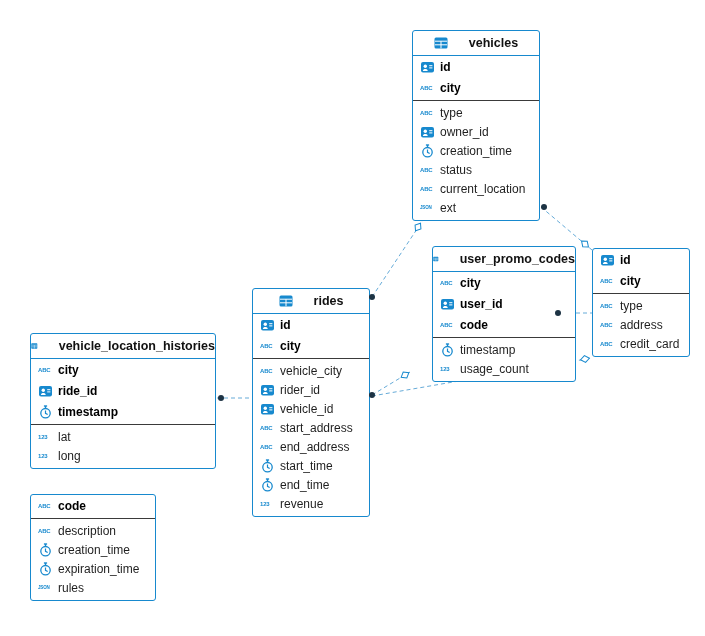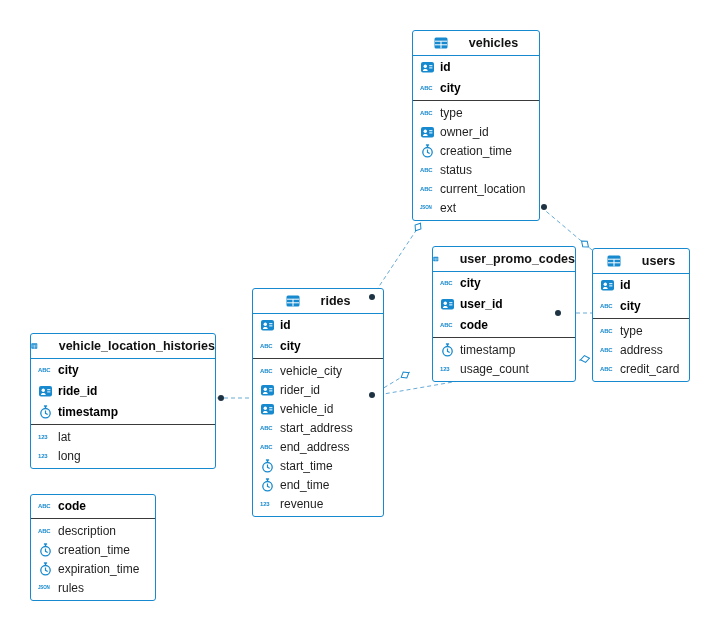--- a/index.html
+++ b/index.html
@@ -151,26 +151,20 @@
         </svg>
       <span>timestamp</span>
     </div>
     <div class="row">
       <span class="ic-text">123</span>
       <span>usage_count</span>
     </div>
   </div>
 
   <div class="db-table" style="left:592px;top:248px;width:98px">
-    <div class="thead">
-      <svg class="tbl-ic">
-          <use href="#sym-table"></use>
-        </svg>
-      <span>users</span>
-    </div>
     <div class="row key">
       <svg class="fic">
           <use href="#sym-id"></use>
         </svg>
       <span>id</span>
     </div>
     <div class="row key">
       <span class="ic-text">ABC</span>
       <span>city</span>
     </div>
@@ -182,21 +176,21 @@
     <div class="row">
       <span class="ic-text">ABC</span>
       <span>address</span>
     </div>
     <div class="row">
       <span class="ic-text">ABC</span>
       <span>credit_card</span>
     </div>
   </div>
 
-  <div class="db-table" style="left:252px;top:288px;width:132px">
+  <div class="db-table" style="left:252px;top:288px;width:118px">
     <div class="thead">
       <svg class="tbl-ic">
           <use href="#sym-table"></use>
         </svg>
       <span>rides</span>
     </div>
     <div class="row key">
       <svg class="fic">
           <use href="#sym-id"></use>
         </svg>

